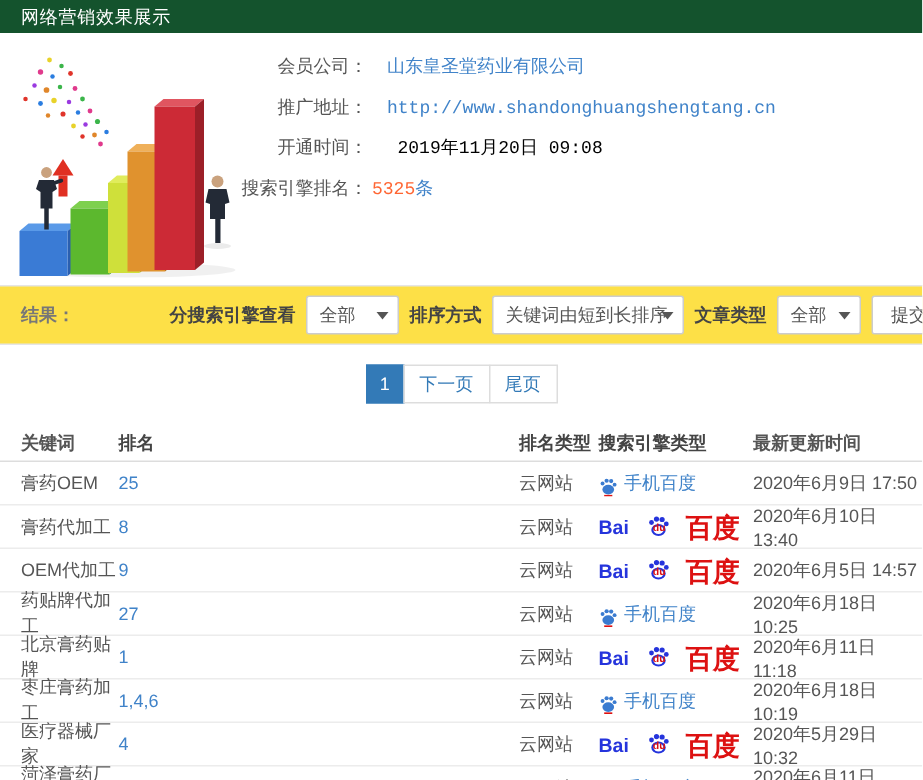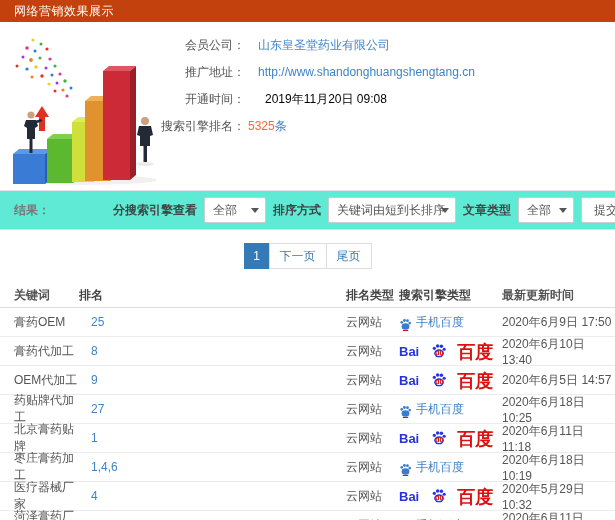--- a/index.html
+++ b/index.html
@@ -1,35 +1,35 @@
 <!DOCTYPE html>
 <html><head>
 <meta charset="utf-8">
 <style>
   * { margin:0; padding:0; box-sizing:border-box; }
   html,body { width:615px; height:520px; overflow:hidden; background:#fff; }
   body { font-family:"Liberation Sans","DejaVu Sans",sans-serif; font-size:12px; color:#555; }
   .page { position:relative; width:615px; height:520px; overflow:hidden; background:#fff; }
 
   
-  .topbar { height:22px; background:#c2410c; color:#fff; line-height:22px; padding-left:14px; font-size:12px; letter-spacing:0.5px; }
+  .topbar { height:22px; background:#14532d; color:#fff; line-height:22px; padding-left:14px; font-size:12px; letter-spacing:0.5px; }
 
   
   .info-section { position:relative; height:168px; }
   .hero { position:absolute; left:5px; top:14px; width:170px; height:150px; }
-  .info-rows { position:absolute; left:150px; top:10px; right:12px; }
+  .info-rows { position:absolute; left:150px; top:10px; right:12px;font-family:Liberation Mono, monospace; }
   .info-row { height:27px; line-height:27px; white-space:nowrap; }
   .info-label { display:inline-block; width:95px; text-align:right; color:#555; }
   .info-value { margin-left:20px; color:#000000; }
   .link { color:#4083c9; text-decoration:none; cursor:pointer; }
   .hl-orange { color:#ff6633; margin-left:3px; }
   .hl-unit { color:#4083c9; }
 
   
-  .filter-bar { position:relative; height:40px; background:#5eead4; border-top:1px solid #e5e5e5; border-bottom:1px solid #e5e5e5; }
+  .filter-bar { position:relative; height:40px; background:#fde047; border-top:1px solid #e5e5e5; border-bottom:1px solid #e5e5e5; }
   .result-label { position:absolute; left:14px; top:0; line-height:38px; color:#777; font-weight:bold; }
   .filter-controls { position:absolute; right:-16px; top:0; bottom:0; display:flex; align-items:center; gap:7px; }
   .filter-label { color:#444; font-weight:bold; white-space:nowrap; }
   .select { position:relative; background:#fff; border:1px solid #ccc; border-radius:2px; height:26px; line-height:24px; padding:0 20px 0 8px; color:#555; cursor:pointer; white-space:nowrap; }
   .select .caret { position:absolute; right:6px; top:10px; width:0; height:0; border-left:4px solid transparent; border-right:4px solid transparent; border-top:5px solid #555; }
   .sel-engine { width:62px; }
   .sel-sort { width:128px; }
   .sel-article { width:56px; }
   .submit-btn { background:#fff; border:1px solid #ccc; border-radius:2px; height:26px; line-height:24px; padding:0 12px; color:#555; cursor:pointer; font-size:12px; }
 
@@ -41,21 +41,21 @@
 
   
   .table { margin-top:15px; }
   .trow { display:flex; align-items:center; height:29px; border-bottom:1px solid #ececec; padding-left:14px; }
   .trow.thead { height:24px; border-bottom:1px solid #ddd; color:#444; font-weight:bold; }
   .c-kw { width:65px; color:#555; }
   .c-rank { width:267px; }
   .c-rtype { width:53px; }
   .c-eng { width:103px; display:flex; align-items:center; }
   .c-time { flex:1; color:#555; }
-  .rank-link { color:#4083c9; cursor:pointer;margin-left:12px; }
+  .rank-link { color:#4083c9; cursor:pointer; }
 
   
   .engine-mobile { display:inline-flex; align-items:flex-end; gap:4px; color:#4083c9; cursor:pointer; }
   .engine-baidu { display:inline-flex; align-items:flex-end; cursor:pointer;gap:11px; }
   .bai-txt { color:#2534dc; font-weight:bold; font-size:13px; line-height:14px; }
   .baidu-cn { color:#dd1111; font-weight:bold; font-size:18px; line-height:14px; margin-left:-1px; }
   .paw-wrap { position:relative; width:16px; height:16px; margin:0 0 0 1px; }
   .paw-wrap .du-txt { position:absolute; left:4px; top:6px; font-size:7px; font-weight:bold; color:#dd1111; line-height:7px; }
 </style>
 </head>

